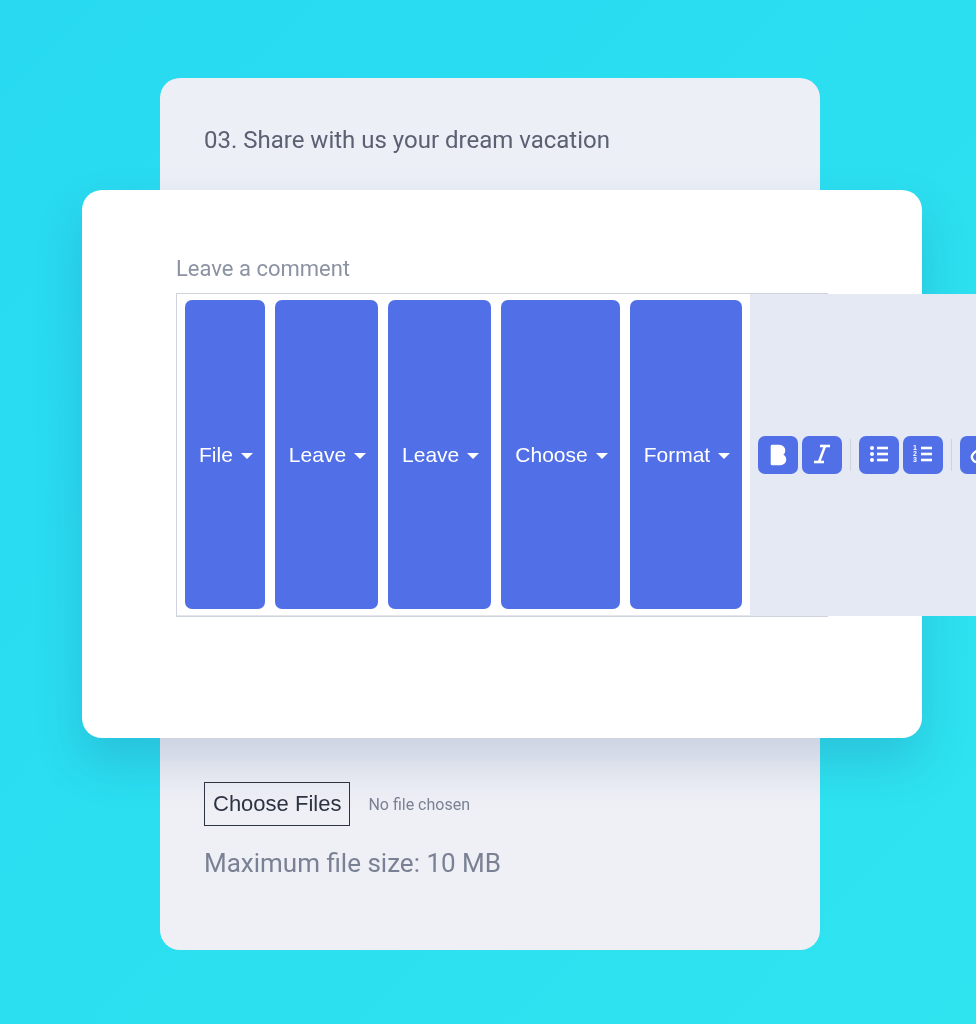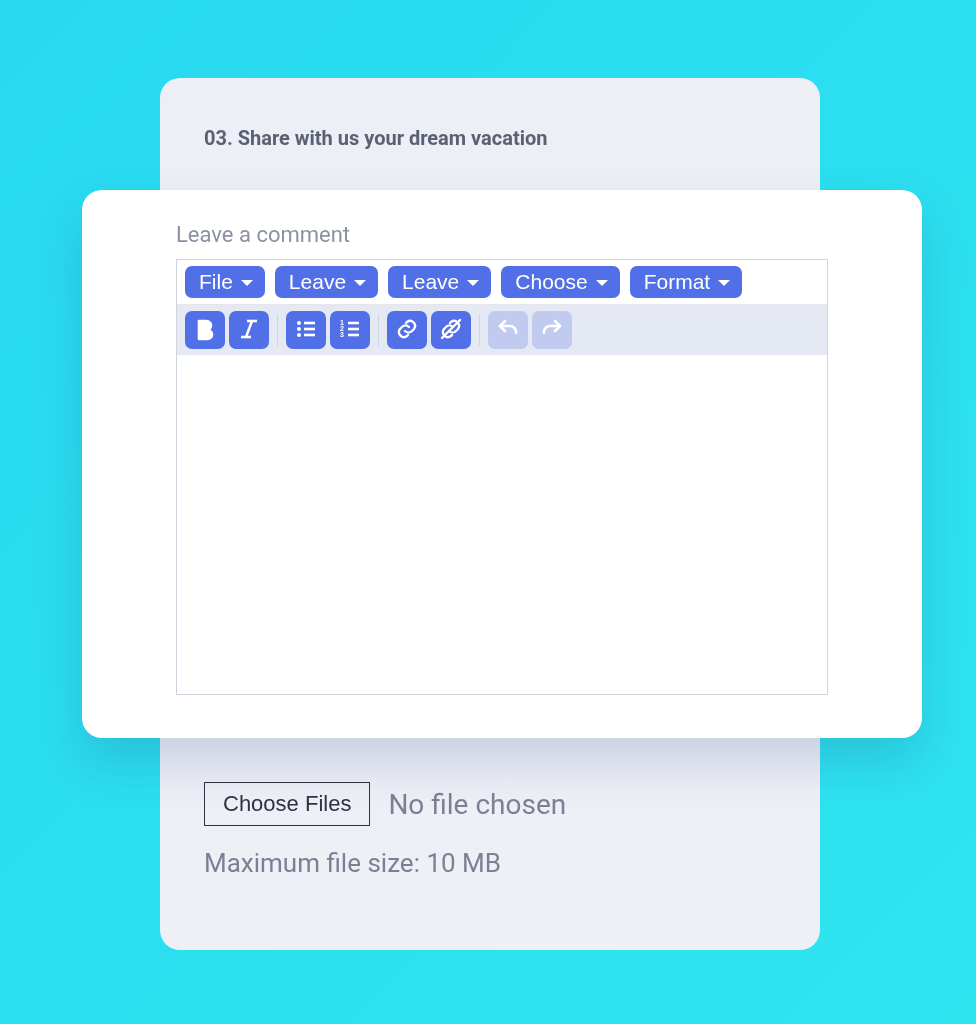--- a/index.html
+++ b/index.html
@@ -15,47 +15,47 @@
     left: 160px;
     top: 78px;
     width: 660px;
     height: 872px;
     background: linear-gradient(180deg, #eceff6 0%, #eff0f6 100%);
     border-radius: 20px;
     padding: 48px 44px 44px 44px;
   }
   .question-title {
     color: #5b6073;
-    font-size: 20px;
-    font-weight: 700;
+    font-size: 24px;
+    font-weight: 400;
     margin-bottom: 50px;
   }
   .editor-panel {
     position: absolute;
     left: 82px;
     top: 190px;
     width: 840px;
     height: 548px;
     background: #ffffff;
     border-radius: 20px;
     box-shadow: 0 24px 48px rgba(30, 60, 120, 0.18);
-    padding: 32px 94px 48px 94px;
+    padding: 66px 94px 48px 94px;
   }
   .comment-label {
     color: #8b92a3;
     font-size: 22px;
     font-weight: 400;
     margin-bottom: 12px;
   }
   .editor-frame {
     border: 1px solid #cfd3dd;
     width: 652px;
-    height: 436px;
-    display: flex;
-    flex-direction: column;
+    height: 324px;
+    display: flex;
+    flex-direction: row;
     background: #ffffff;
   }
   .menubar {
     background: #ffffff;
     padding: 6px 8px;
     display: flex;
     gap: 10px;
     border-bottom: 1px solid #e5e6ec;
   }
   .menu-item {
@@ -120,28 +120,28 @@
     position: absolute;
     left: 204px;
     top: 782px;
     display: flex;
     align-items: center;
     gap: 18px;
   }
   .choose-btn {
     border: 1px solid #2d3342;
     background: transparent;
-    padding: 8px 18px;
+    padding: 8px 8px;
     font-size: 22px;
     color: #2d3342;
     cursor: pointer;
   }
   .file-status {
     color: #7b8194;
-    font-size: 28px;
+    font-size: 16px;
   }
   .file-note {
     position: absolute;
     left: 204px;
     top: 848px;
     color: #7b8194;
     font-size: 26px;
   }
 </style>
 </head>

